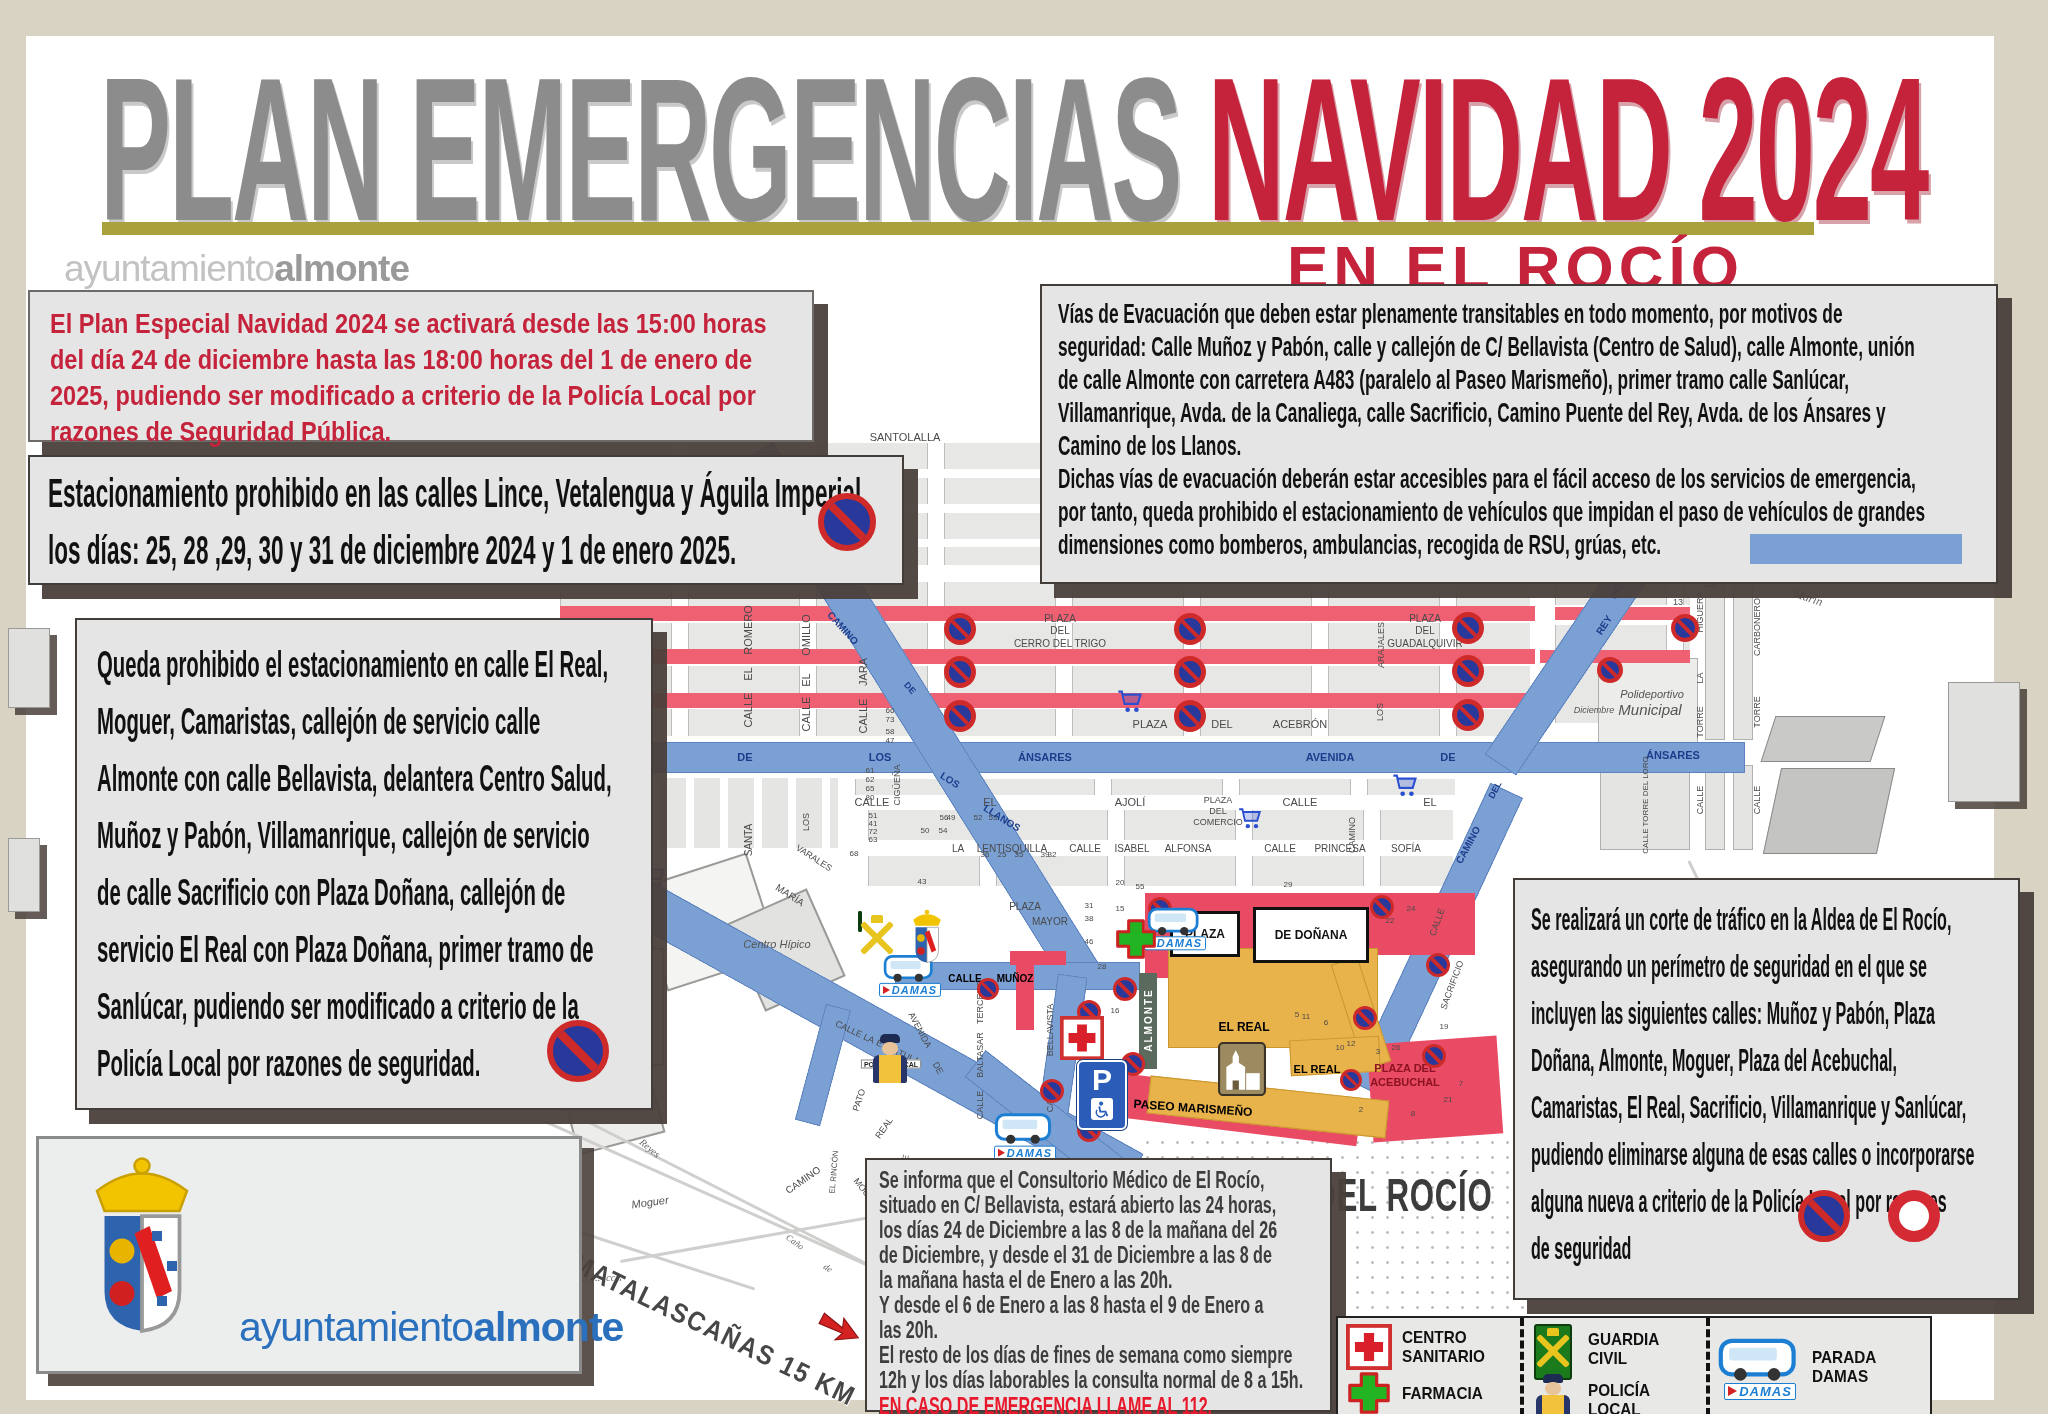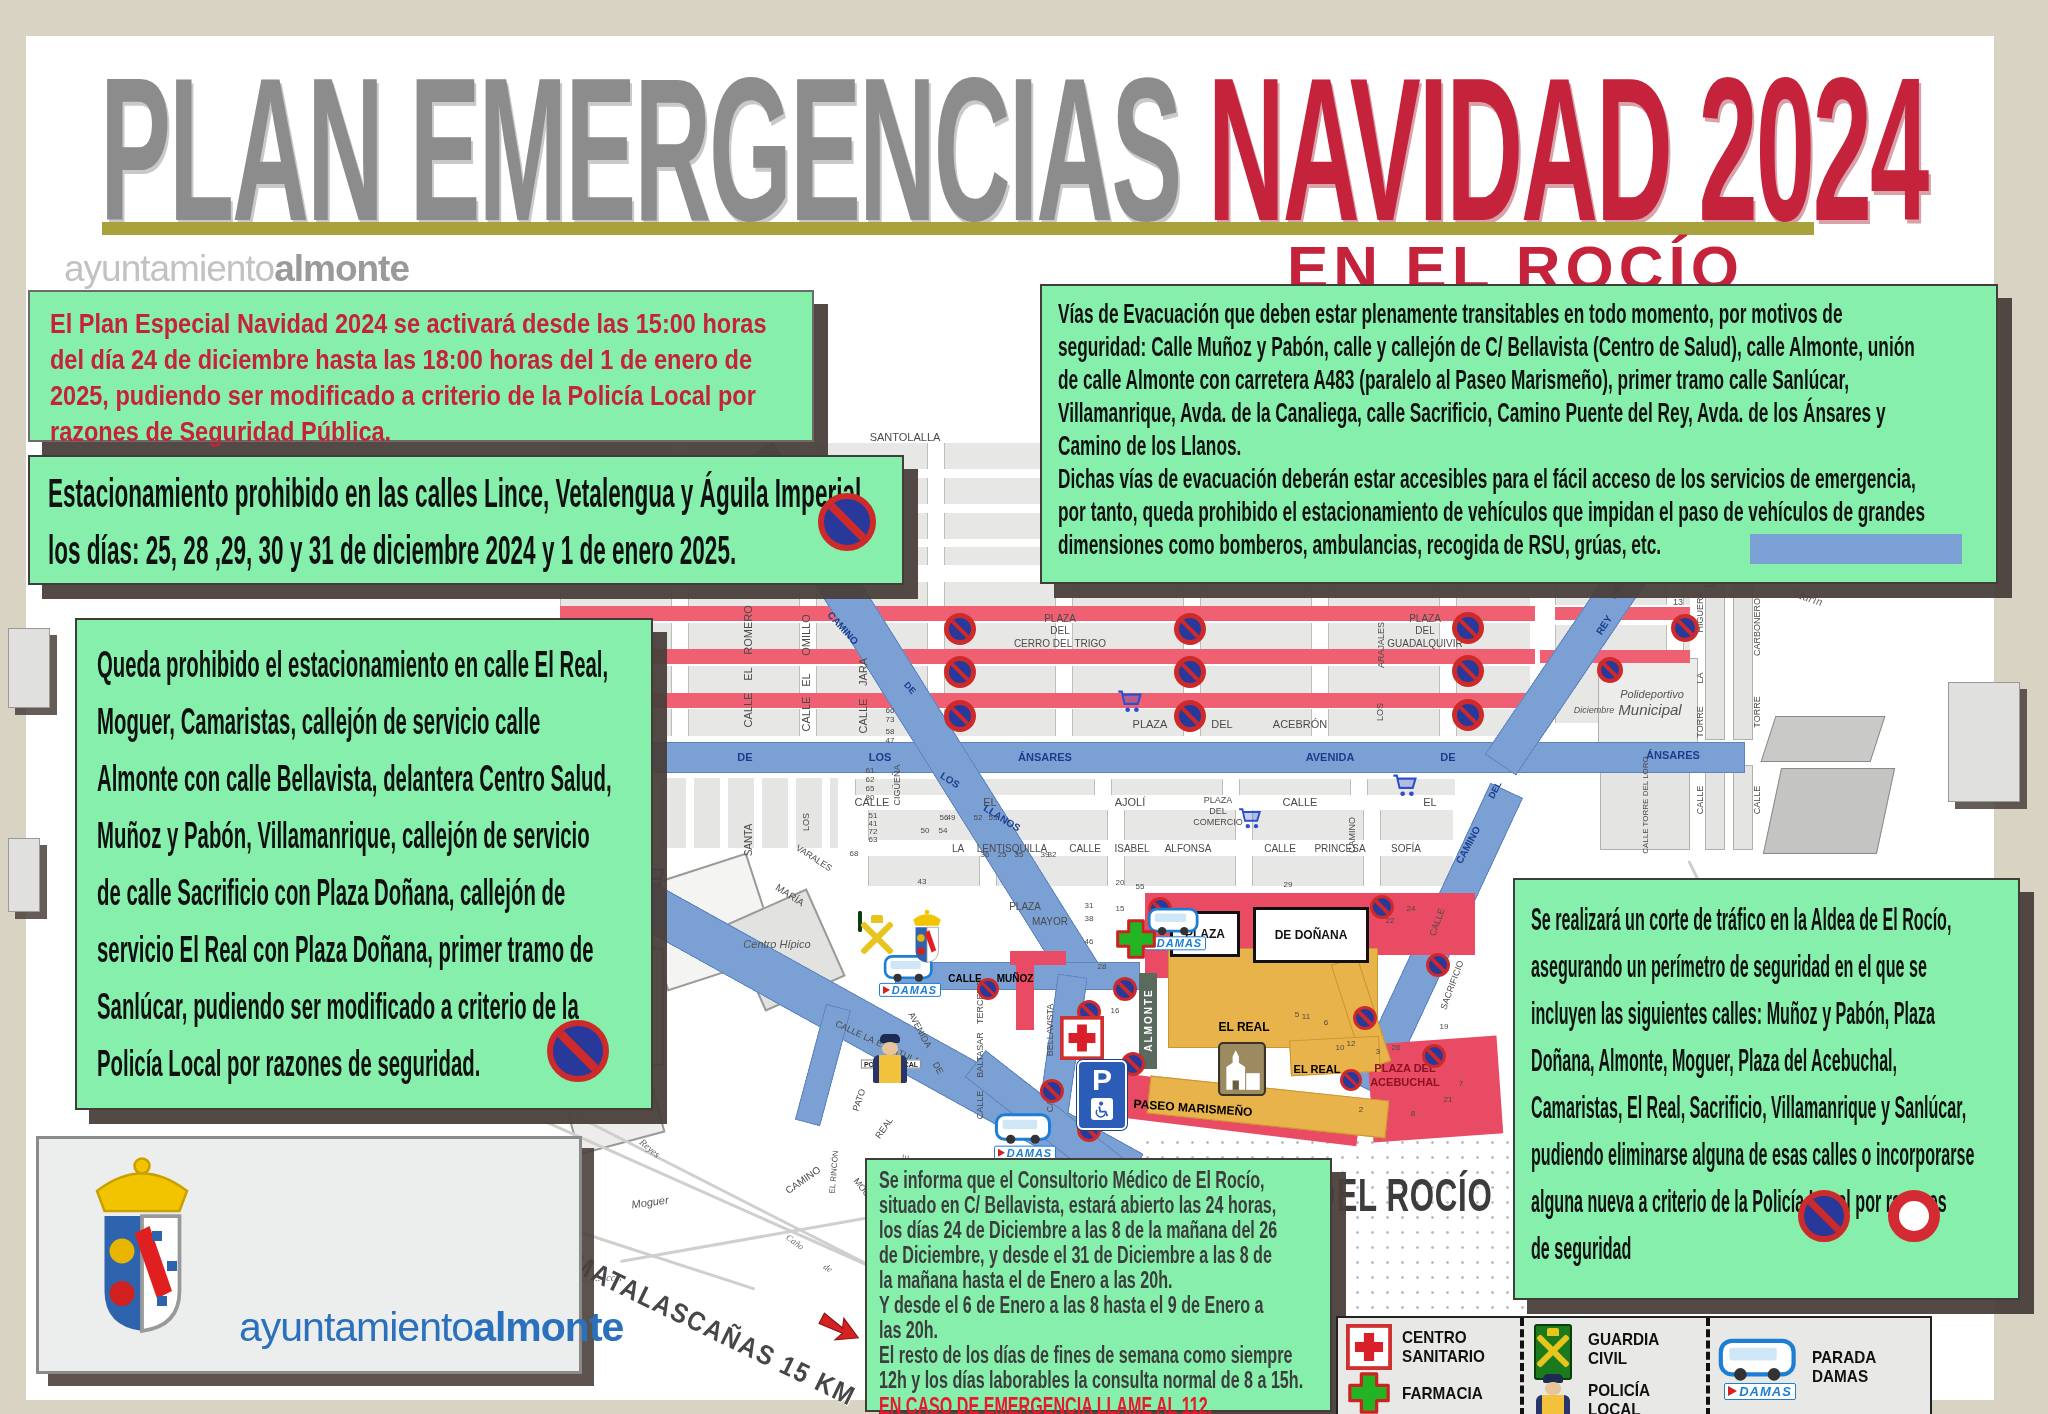--- a/index.html
+++ b/index.html
@@ -14,21 +14,21 @@
   .title .t-gray{color:#8c8c8c;text-shadow:4px 4px 0 #c9c9c9;}
   .title .t-red{color:#c4233b;text-shadow:4px 4px 0 #d8a2aa;}
   .title-underline{position:absolute;left:102px;top:222px;width:1712px;height:13px;background:#a8a13c;z-index:15;}
   .brand-top{position:absolute;left:64px;top:248px;font-size:37px;letter-spacing:-1px;z-index:15;}
   .brand-top .bl{color:#c2c2c2;}
   .brand-top .bb{color:#9a9a9a;font-weight:bold;}
   .subtitle{position:absolute;left:1287px;top:232px;width:560px;z-index:15;color:#c4233b;
             font-weight:bold;font-size:62px;letter-spacing:5px;white-space:nowrap;}
 
   
-  .panel{position:absolute;background:#86efac;border:2px solid #433d3a;z-index:20;
+  .panel{position:absolute;background:#e5e5e5;border:2px solid #433d3a;z-index:20;
          box-shadow:14px 14px 0 rgba(74,63,59,.95);box-sizing:border-box;}
   .pline{white-space:nowrap;transform-origin:0 0;}
   .p-plan{left:28px;top:290px;width:786px;height:152px;padding:14px 20px;border-color:#6e6a68;}
   .p-plan .pline{font-size:28px;line-height:36px;font-weight:bold;color:#c4233b;transform:scaleX(.84);}
   .p-estac{left:28px;top:455px;width:876px;height:130px;padding:8px 18px;}
   .p-estac .pline{font-size:41px;line-height:57px;font-weight:bold;color:#111;transform:scaleX(.55);}
   .p-queda{left:75px;top:618px;width:578px;height:492px;padding:16px 20px;}
   .p-queda .pline{font-size:37px;line-height:57px;font-weight:bold;color:#111;transform:scaleX(.55);}
   .p-evac{left:1040px;top:284px;width:958px;height:300px;padding:12px 16px;}
   .p-evac .pline{font-size:27px;line-height:33px;font-weight:bold;color:#111;transform:scaleX(.64);}

